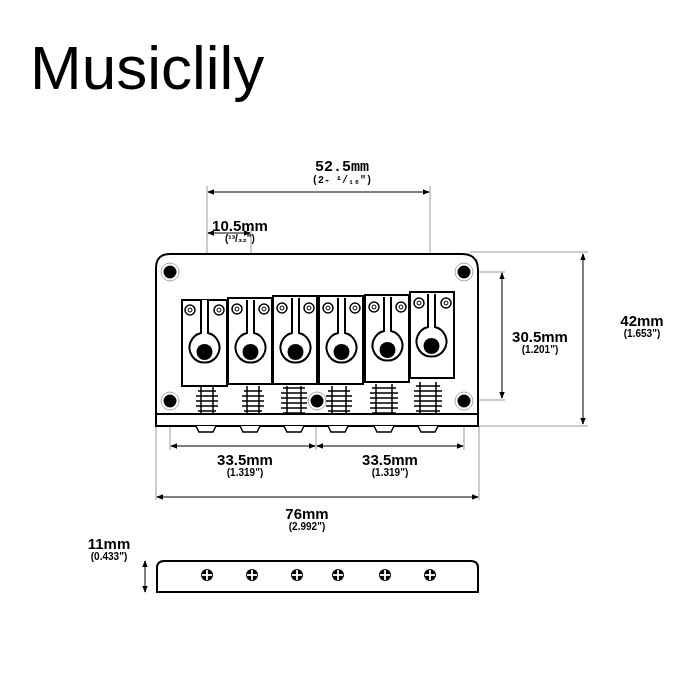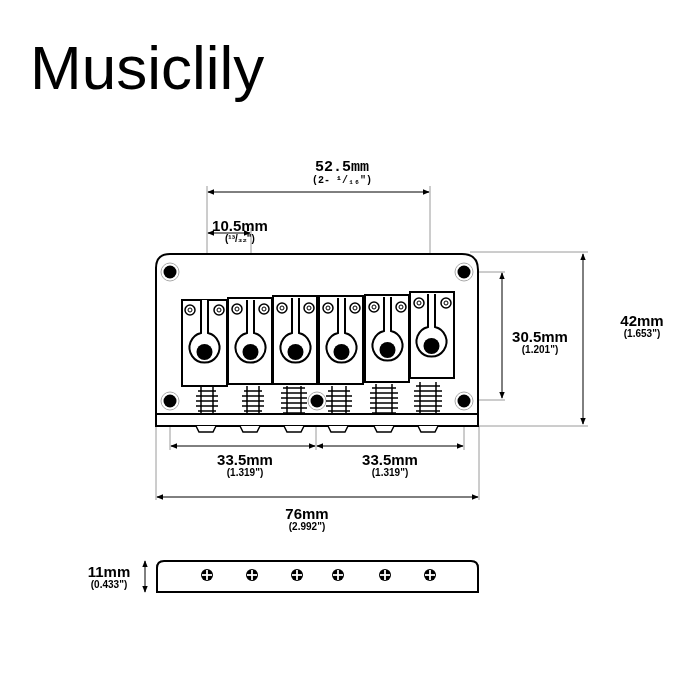--- a/index.html
+++ b/index.html
@@ -233,16 +233,16 @@
   <span class="in">(1.319")</span>
 </div>
 <div class="lbl" style="left:345px; top:452px; width:90px;">
   <span class="mm">33.5mm</span>
   <span class="in">(1.319")</span>
 </div>
 <div class="lbl" style="left:267px; top:506px; width:80px;">
   <span class="mm">76mm</span>
   <span class="in">(2.992")</span>
 </div>
-<div class="lbl" style="left:80px; top:564px; width:58px;">
+<div class="lbl" style="left:80px; top:536px; width:58px;">
   <span class="mm">11mm</span>
   <span class="in">(0.433")</span>
 </div>
 
 </body></html>

